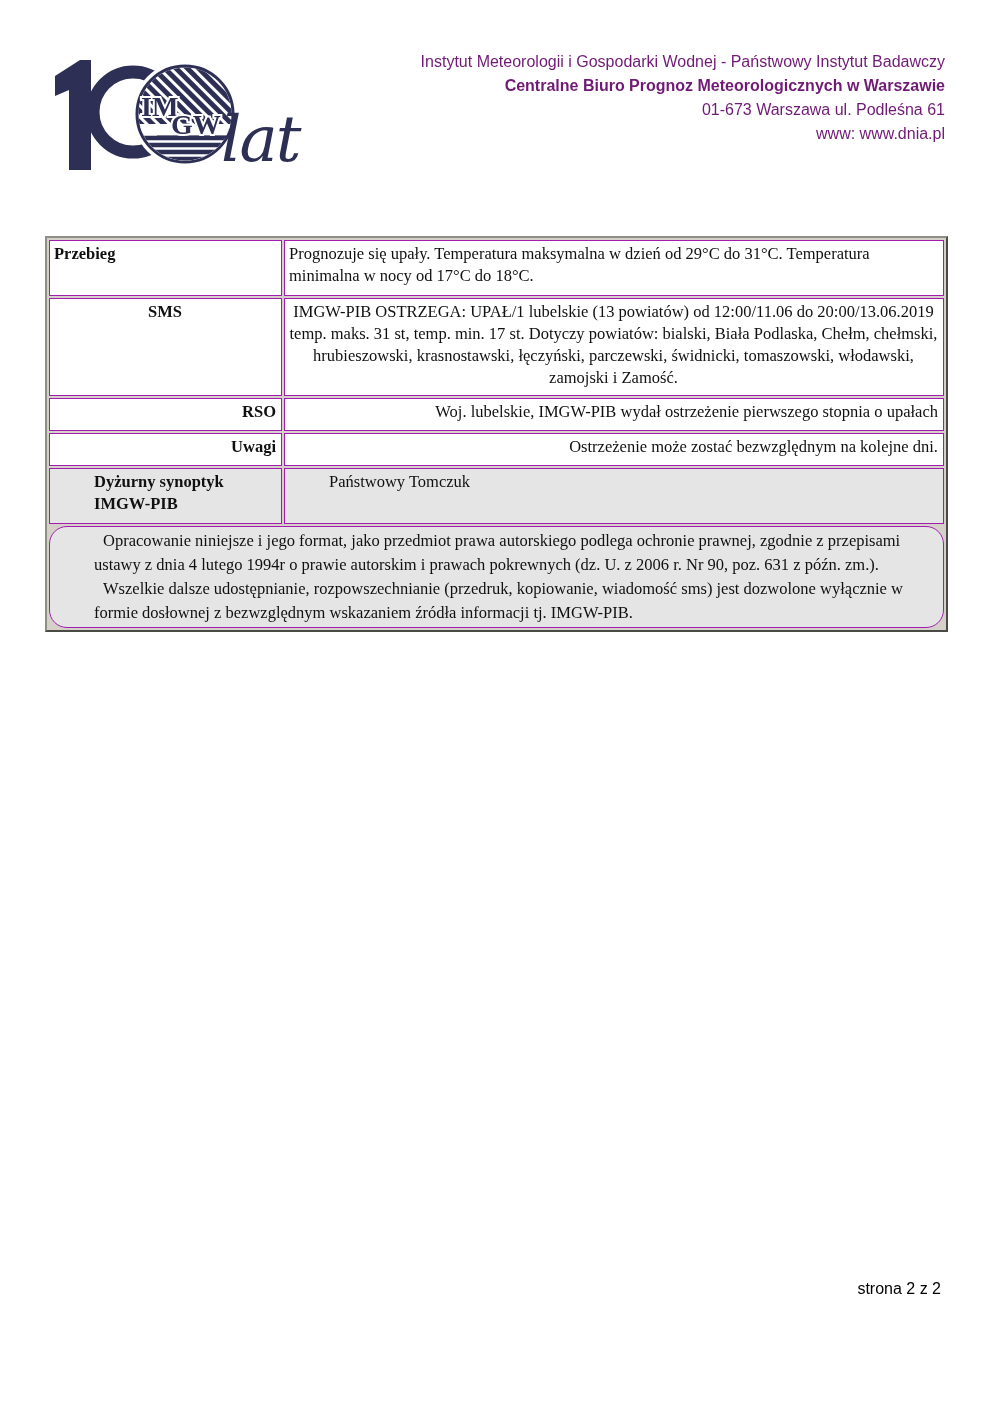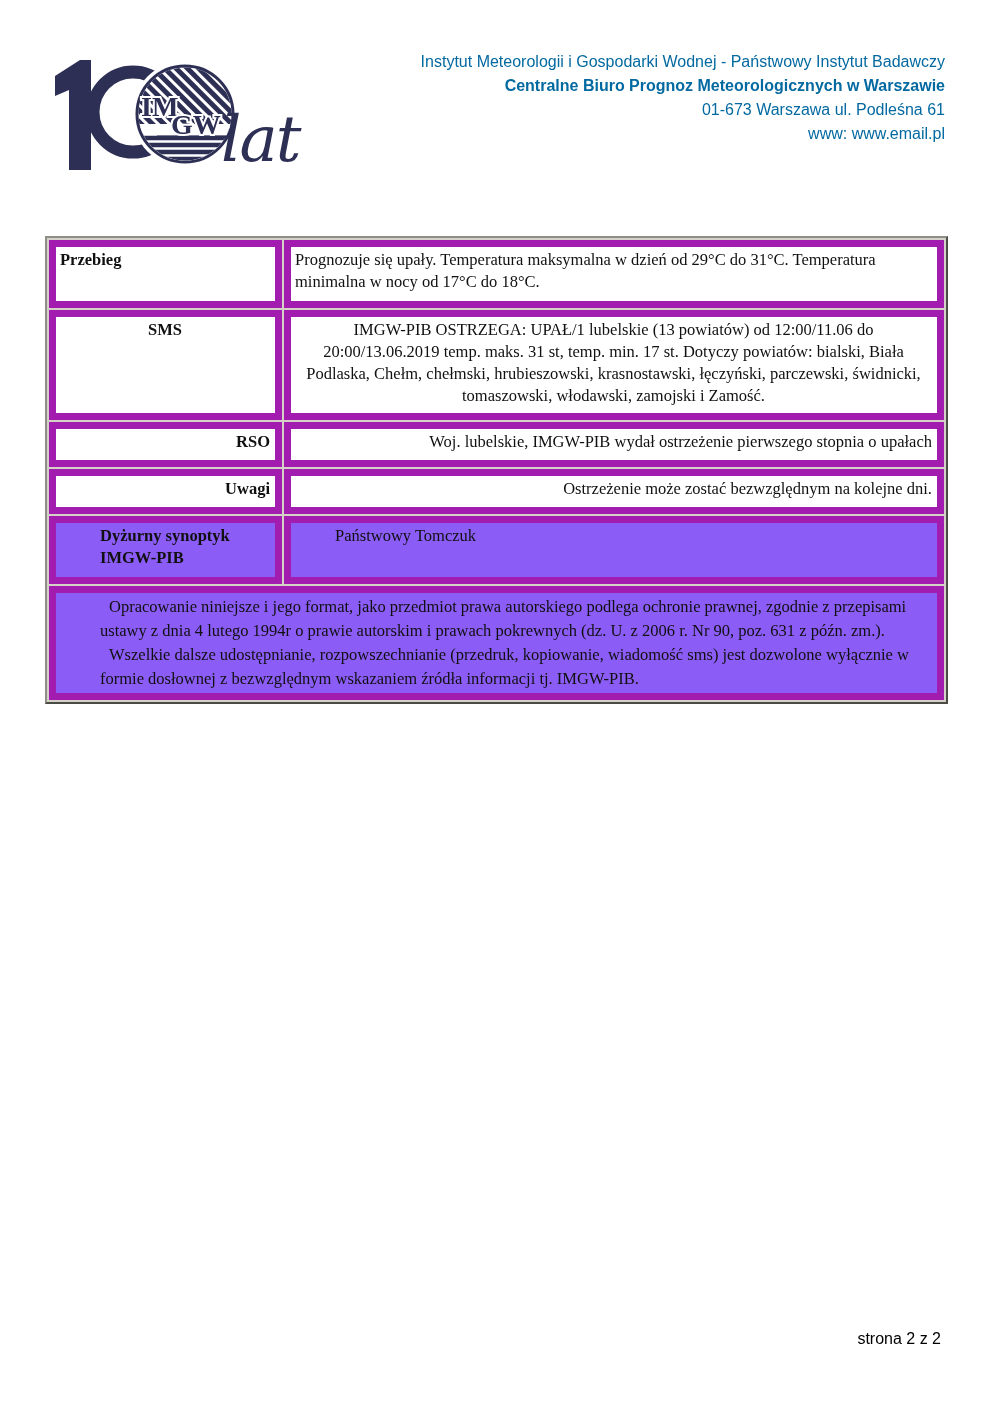--- a/index.html
+++ b/index.html
@@ -11,21 +11,21 @@
     overflow:hidden;
   }
 
   
   .logo-svg { position:absolute; left:53px; top:48px; overflow:visible; }
 
   
   .header-block {
     position:absolute; top:50px; right:47px;
     text-align:right;
-    color:#0369a1;
+    color:#701a75;
     font-size:16px;
     line-height:24px;
     white-space:nowrap;
   }
   .hdr-line.b { font-weight:bold; }
 
   
   .doc-table {
     position:absolute; left:45px; top:236px;
     width:903px;
@@ -35,39 +35,39 @@
     border-top:2px solid #8e8e86;
     border-left:2px solid #8e8e86;
     border-right:2px solid #4b4b45;
     border-bottom:2px solid #4b4b45;
     font-family:"Liberation Serif", serif;
     font-size:16.5px;
     color:#101010;
     table-layout:fixed;
   }
   .doc-table td {
-    border:7px solid #a21caf;
+    border:1px solid #a21caf;
     background:#ffffff;
     vertical-align:top;
     padding:2px 5px 2px 4px;
     line-height:22px;
   }
   .doc-table td.label { font-weight:bold; white-space:pre-line; }
-  .doc-table tr.gray td { background:#8b5cf6;padding-left:44px; }
+  .doc-table tr.gray td { background:#e5e5e5;padding-left:44px; }
   tr.r-przebieg td { height:50px; }
   tr.r-sms td      { height:92px;text-align:center; }
   tr.r-rso td      { height:27px;text-align:right; }
   tr.r-uwagi td    { height:27px;text-align:right; }
   tr.r-dyzurny td  { height:50px; }
-  tr.r-disc td     { height:94px; }
+  tr.r-disc td     { height:94px;border-radius:18px; }
   .disc-para { text-indent:9px; line-height:24px; }
 
   
   .page-footer {
-    position:absolute; top:1330px; right:51px;
+    position:absolute; top:1280px; right:51px;
     font-size:16px; color:#000000;
   }
 </style>
 </head>
 <body>
 
 <div class="page">
 
   <svg class="logo-svg" width="260" height="130" viewBox="0 0 260 130">
 
@@ -119,21 +119,21 @@
     <line x1="104" y1="89" x2="178" y2="89" stroke="#2d2f55" stroke-width="3"></line>
     <text x="88" y="68" font-family="'Liberation Serif', serif" font-weight="bold" font-size="28" fill="#2d2f55" stroke="#ffffff" stroke-width="4" paint-order="stroke">IM</text>
     <text x="118" y="86" font-family="'Liberation Serif', serif" font-weight="bold" font-size="28" fill="#2d2f55" stroke="#ffffff" stroke-width="4" paint-order="stroke">GW</text>
     <text x="168" y="113" font-family="'DejaVu Serif', serif" font-style="italic" font-size="64" fill="#2d2f55" letter-spacing="-2">lat</text>
   </svg>
 
   <div class="header-block">
     <div class="hdr-line">Instytut Meteorologii i Gospodarki Wodnej - Państwowy Instytut Badawczy</div>
     <div class="hdr-line b">Centralne Biuro Prognoz Meteorologicznych w Warszawie</div>
     <div class="hdr-line">01-673 Warszawa ul. Podleśna 61</div>
-    <div class="hdr-line">www: www.email.pl</div>
+    <div class="hdr-line">www: www.dnia.pl</div>
   </div>
 
   <table class="doc-table">
     <colgroup>
       <col style="width:233px">
       <col>
     </colgroup>
     <tbody>
       <tr class="r-przebieg">
         <td class="label">Przebieg</td>

